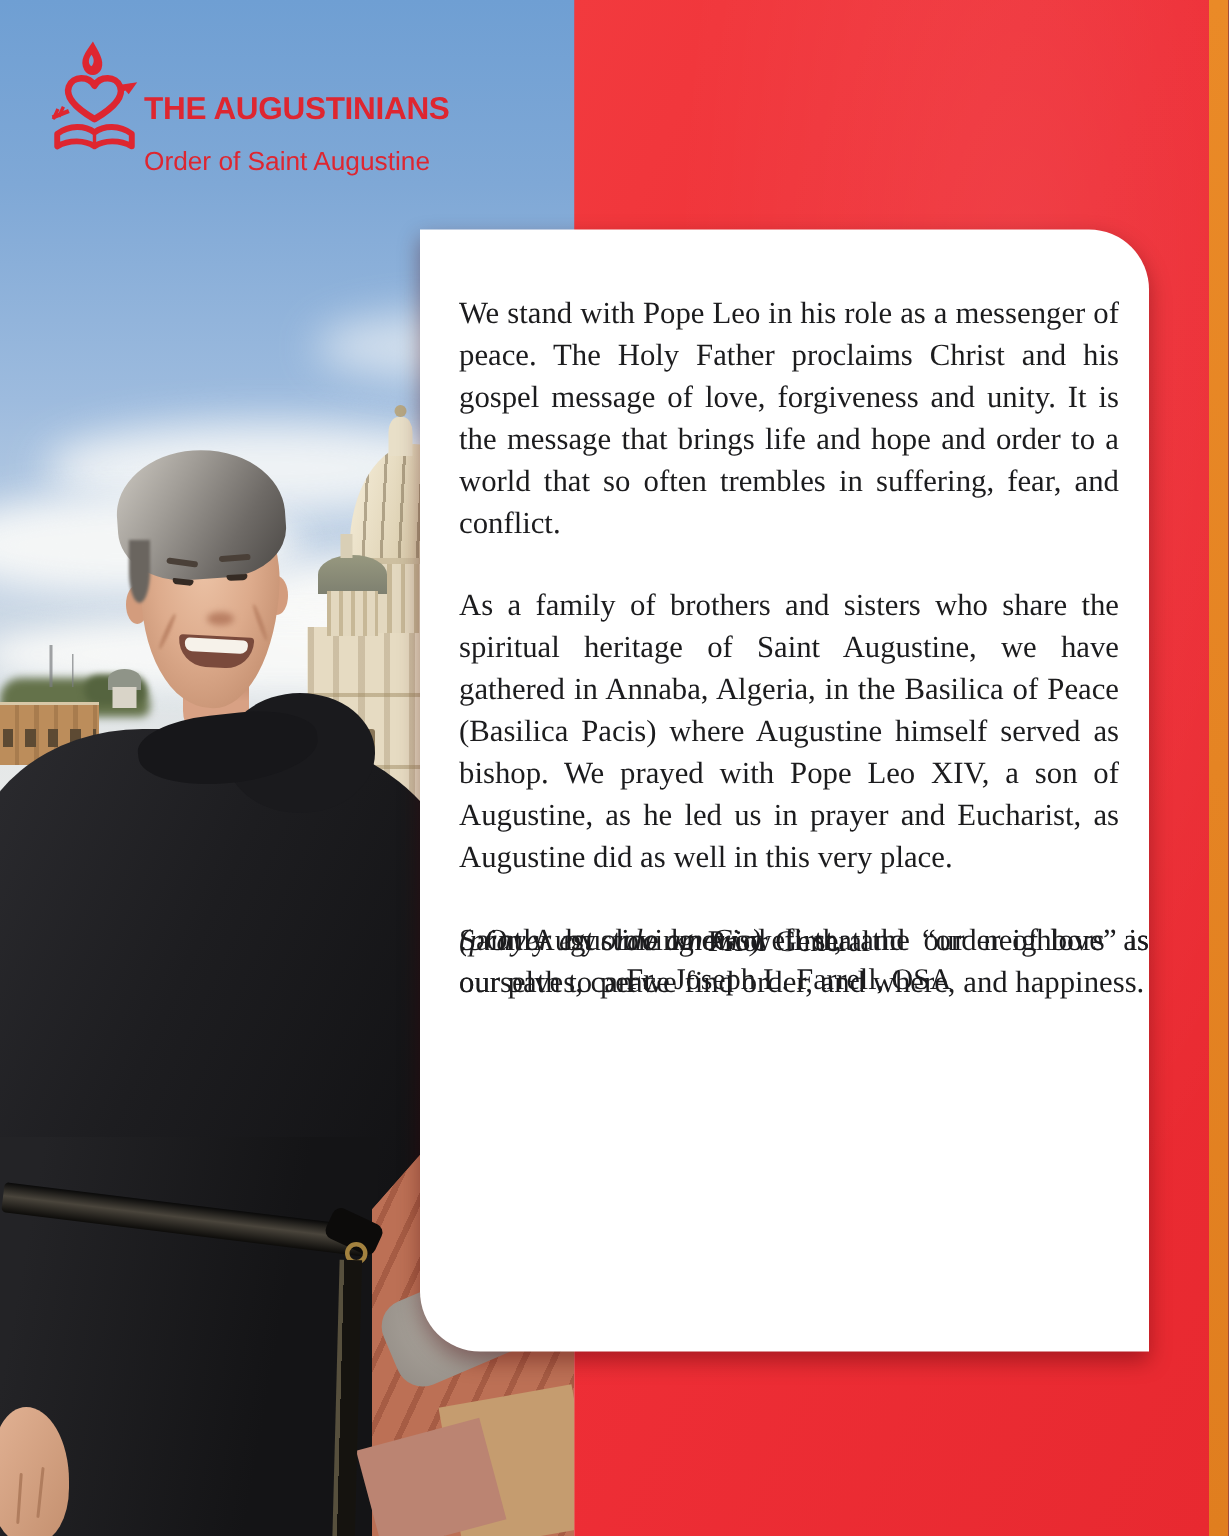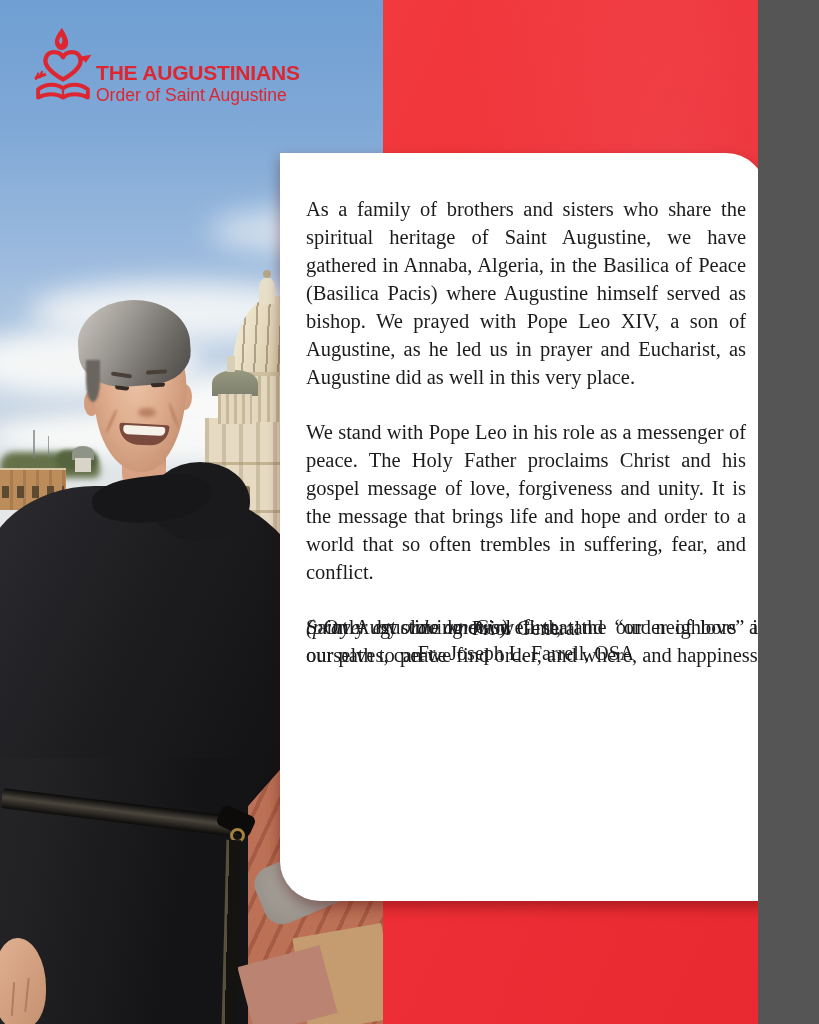--- a/index.html
+++ b/index.html
@@ -1,20 +1,20 @@
 <!DOCTYPE html>
 <html style="--brand-red: #de2630; --panel-red: #ee2e36; --accent-orange: #ea8a27; --card-white: #ffffff; --text-dark: #1c1c1e;"><head>
 <meta charset="utf-8">
 <style>
   :root{
     --brand-red:#de2630; --panel-red:#ee2e36; --accent-orange:#ea8a27;
     --card-white:#ffffff; --text-dark:#1c1c1e;
   }
   html,body{margin:0;padding:0;background:#555;}
-  .poster{position:relative;width:758px;height:1024px;overflow:hidden;
+  .poster{position:relative;width:819px;height:1024px;overflow:hidden;
           font-family:"Liberation Serif",serif;background:var(--panel-red,#ee2e36);}
   .poster *{position:absolute;box-sizing:border-box;}
 
   
   .photo{left:0;top:0;width:383px;height:1024px;overflow:hidden;
     background:linear-gradient(180deg,#6f9fd3 0%,#7fa8d6 12%,#9dbbde 26%,#c2d2e4 38%,#e4e7e7 48%,#eceded 58%,#e9e9e6 100%);}
   .cloud{background:#fbfbf9;border-radius:50%;}
   .c1{left:30px;top:282px;width:300px;height:60px;filter:blur(14px);opacity:.85;}
   .c2{left:-40px;top:330px;width:240px;height:66px;filter:blur(12px);opacity:.9;}
   .c3{left:150px;top:368px;width:260px;height:70px;filter:blur(12px);opacity:.95;}
@@ -123,21 +123,21 @@
   .orange-strip{left:806px;top:0;width:13px;height:1024px;
     background:linear-gradient(180deg,var(--accent-orange,#ea8a27),#e07e1f);}
 
   
   .logo{left:34px;top:22px;width:320px;height:92px;display:flex;position:absolute;}
   .logo .crest{left:0;top:2px;width:58px;height:86px;}
   .logo-text{left:62px;top:40px;width:250px;}
   .logo-title{position:static;font:800 21px/22px "Liberation Sans",sans-serif;
     color:var(--brand-red,#de2630);letter-spacing:-.2px;white-space:nowrap;}
   .logo-subtitle{position:static;font:400 17.5px/19px "Liberation Sans",sans-serif;
-    color:var(--brand-red,#de2630);margin-top:2px;white-space:nowrap;}
+    color:var(--brand-red,#de2630);margin-top:14px;white-space:nowrap;}
 
   
   .card{left:280px;top:153px;width:486px;height:748px;background:var(--card-white,#fff);
     border-radius:0 40px 0 40px;box-shadow:0 6px 14px rgba(70,0,8,.4);
     padding:42px 20px 0 26px;}
   .card p.para{position:static;margin:0 0 27px;font:20.5px/28px "Liberation Serif",serif;
     text-align:justify;color:var(--text-dark,#1c1c1e);}
   .card p.last{margin-bottom:0;}
   .card em{font-style:italic;}
   .sig{position:static;margin-top:30px;text-align:center;
@@ -230,22 +230,22 @@
       <path fill="none" stroke="#de2630" stroke-width="3.8" stroke-linejoin="round" d="M4 60.5 C12 54.5 22 55 28 59.5 C34 55 44 54.5 52 60.5 L52 68.5 C44 64 34 64.5 28 68.5 C22 64.5 12 64 4 68.5 Z"></path>
       <line x1="28" y1="59.5" x2="28" y2="68.5" stroke="#de2630" stroke-width="2.2"></line>
     </svg>
     <div class="logo-text">
       <div class="logo-title">THE AUGUSTINIANS</div>
       <div class="logo-subtitle">Order of Saint Augustine</div>
     </div>
   </div>
 
   <div class="card">
+    <p class="para">We stand with Pope Leo in his role as a messenger of peace.  The Holy Father proclaims Christ and his gospel message of love, forgiveness and unity. It is the message that brings life and hope and order to a world that so often trembles in suffering, fear, and conflict.</p>
     <p class="para">As a family of brothers and sisters who share the spiritual heritage of Saint Augustine, we have gathered in Annaba, Algeria, in the Basilica of Peace (Basilica Pacis) where Augustine himself served as bishop. We prayed with Pope Leo XIV, a son of Augustine, as he led us in prayer and Eucharist, as Augustine did as well in this very place.</p>
-    <p class="para">We stand with Pope Leo in his role as a messenger of peace.  The Holy Father proclaims Christ and his gospel message of love, forgiveness and unity. It is the message that brings life and hope and order to a world that so often trembles in suffering, fear, and conflict.</p>
     <p class="para last">
         <span>Saint Augustine knew well that the “order of love” is our path to peace </span>
         <em>(prayer est ordo amoris)</em>
         <span>. Only by loving God first, and our neighbors as ourselves, can we find order, and where, and happiness.</span>
       </p>
     <div class="sig">
       <div>Prior General</div>
       <div>Fr.&nbsp; Joseph L. Farrell, OSA</div>
     </div>
   </div>

